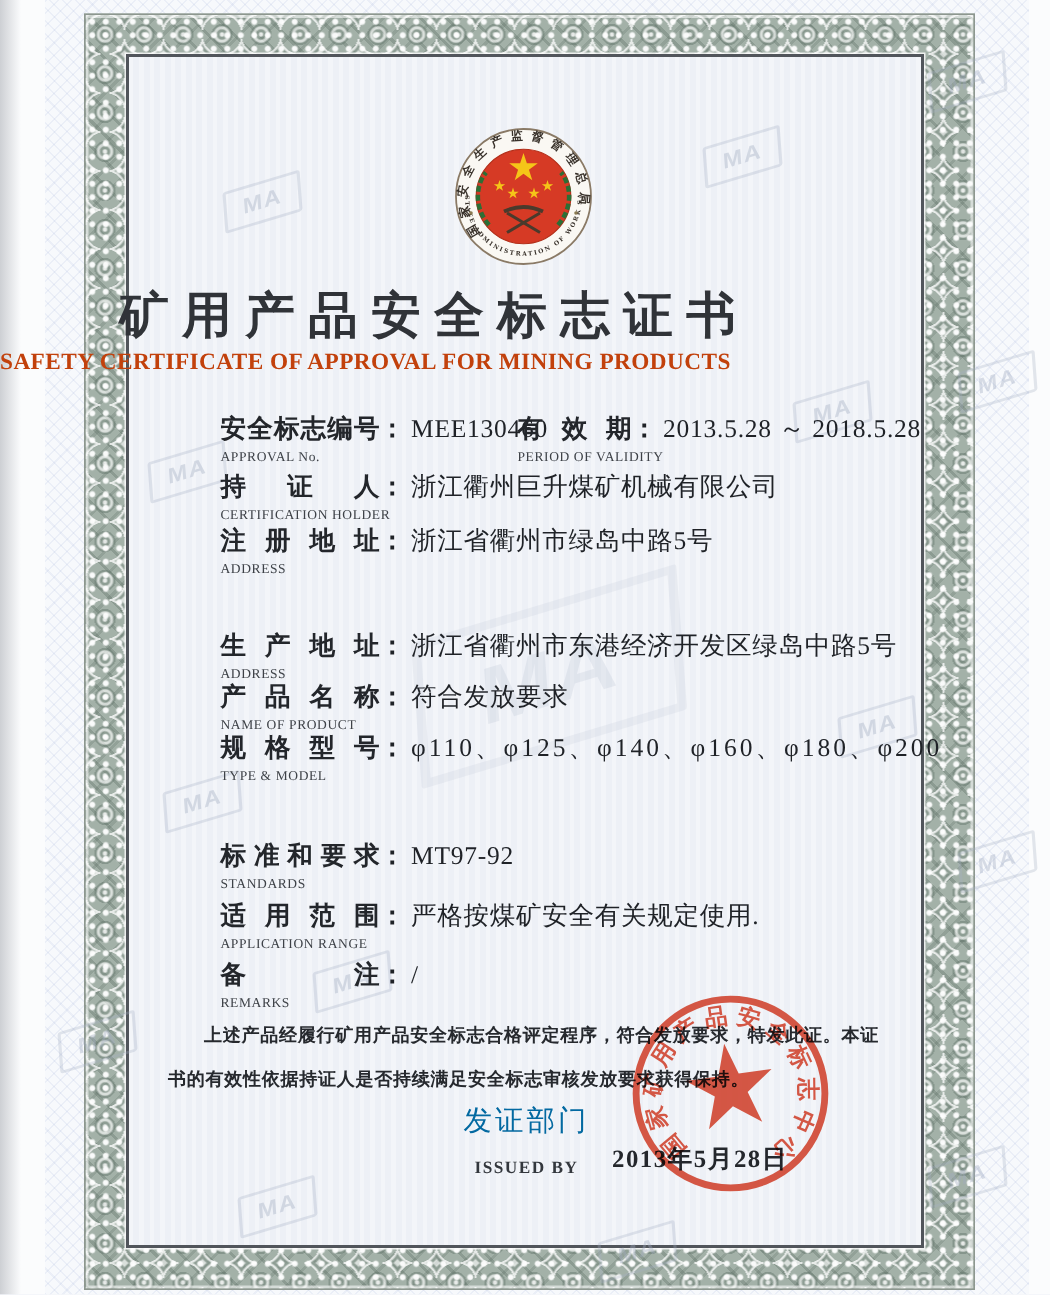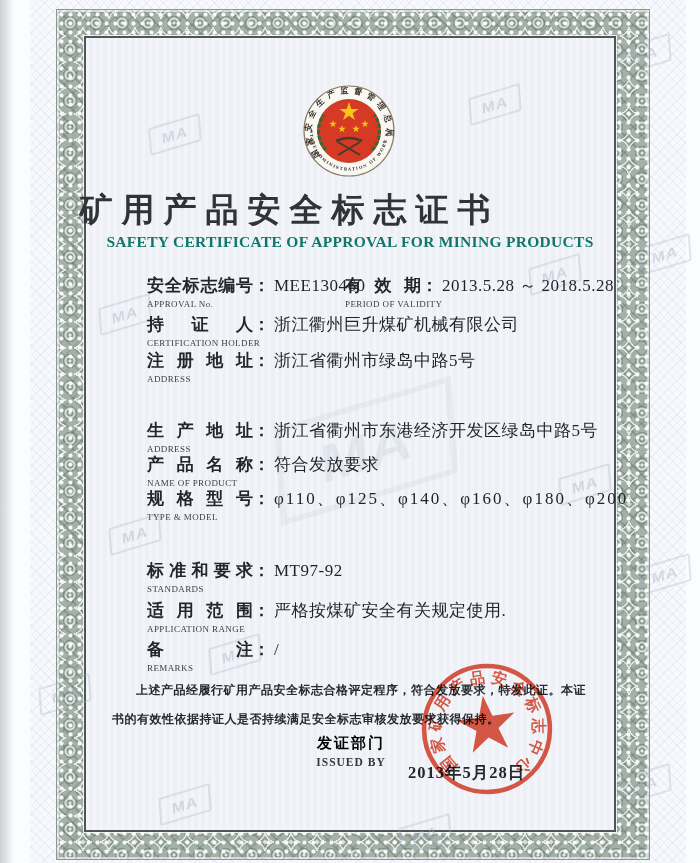--- a/index.html
+++ b/index.html
@@ -52,22 +52,22 @@
     transform:skewX(-14deg) rotate(-18deg);
     letter-spacing:1px;border-radius:2px;
   }
   .wm.big{width:160px;height:90px;font-size:56px;border-width:6px;opacity:.45;}
   .content{position:absolute;inset:0;z-index:3;}
   .title{
     position:absolute;left:0;top:188px;width:579px;text-align:center;
     font-size:33px;font-weight:700;letter-spacing:9px;color:#303338;
   }
   .subtitle{
-    position:absolute;left:0;top:233px;width:700px;text-align:center;
-    font-size:15.5px;font-weight:700;letter-spacing:.3px;color:#0f766e;
+    position:absolute;left:0;top:233px;width:700px;
+    font-size:15.5px;font-weight:700;letter-spacing:.3px;color:#c2410c;
   }
   .field{position:absolute;color:#1f2227;}
   .lbl{
     display:inline-block;width:106px;vertical-align:bottom;
     font-size:17px;font-weight:700;color:#23262b;
     text-align:justify;text-align-last:justify;
   }
   .lbl-sm{width:76px;}
   .colon{font-size:17px;font-weight:700;}
   .val{font-size:17px;letter-spacing:.5px;padding-left:4px;}
@@ -75,22 +75,22 @@
   .en{
     font-size:9px;color:#3d4147;letter-spacing:.4px;margin-top:2px;
     font-family:"Liberation Serif","DejaVu Serif",serif;
   }
   .statement{
     position:absolute;left:112px;top:676px;width:478px;
     font-size:12px;font-weight:700;line-height:29px;color:#26292e;
     text-indent:2em;letter-spacing:.5px;
   }
   .issued{position:absolute;left:266px;top:734px;width:170px;text-align:center;}
-  .issued-zh{font-size:15px;font-weight:700;letter-spacing:2px;color:#000000;}
-  .issued-en{font-size:11.5px;font-weight:700;letter-spacing:1px;color:#33373d;margin-top:3px;}
+  .issued-zh{font-size:19px;font-weight:400;letter-spacing:2px;color:#0369a1;}
+  .issued-en{font-size:11.5px;font-weight:700;letter-spacing:1px;color:#33373d;margin-top:13px;}
   .issue-date{
     position:absolute;left:408px;top:762px;
     font-size:16.5px;font-weight:700;letter-spacing:1px;color:#24272c;
   }
   .emblem{position:absolute;left:303px;top:85px;width:92px;height:92px;}
   .seal{position:absolute;left:419px;top:661px;width:136px;height:136px;z-index:4;opacity:.88;mix-blend-mode:multiply;}
 </style>
 </head>
 <body>
 

